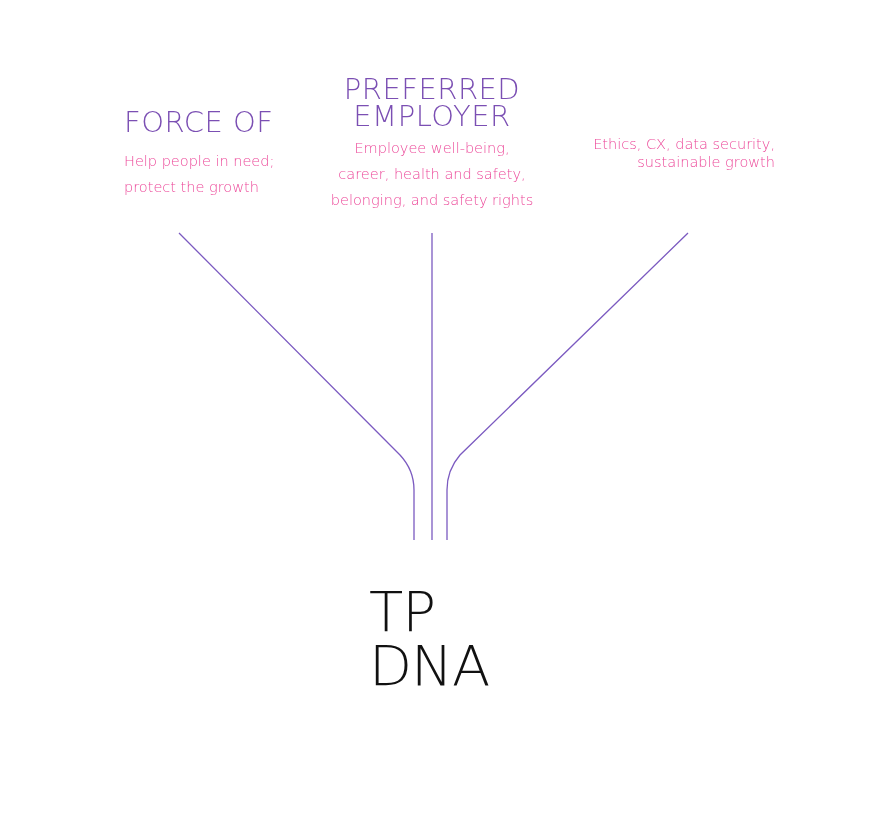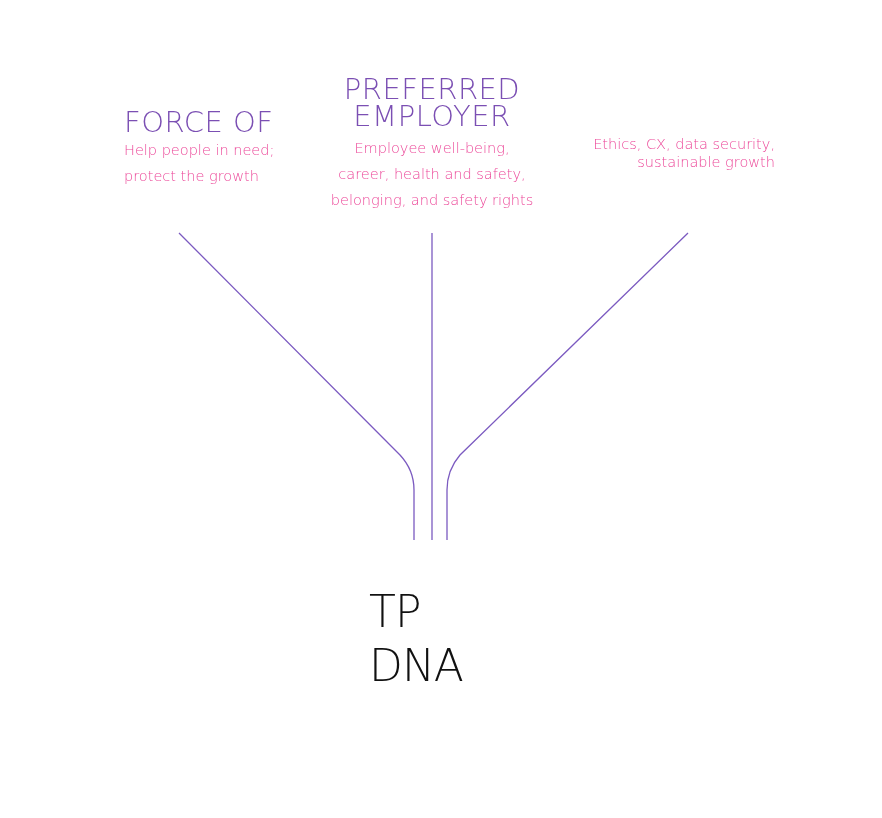--- a/index.html
+++ b/index.html
@@ -1,29 +1,29 @@
 <!DOCTYPE html>
 <html><head>
   <meta charset="utf-8">
   <style>
     html, body { margin: 0; padding: 0; background: #ffffff; }
     body { width: 882px; height: 818px; position: relative; overflow: hidden; font-family: "DejaVu Sans", sans-serif; }
     .pillar { position: absolute; }
     .pillar .title { color: #7b4fb3; font-size: 29px; line-height: 27px; font-weight: 300; letter-spacing: 0.5px; font-family: "DejaVu Sans", sans-serif; }
     .pillar .desc { color: #ec4899; font-size: 14.5px; font-weight: 300; font-family: "DejaVu Sans", sans-serif; }
     #p-left { left: 124px; top: 109px; text-align: left; }
-    #p-left .desc { line-height: 26px; margin-top: 1px; }
+    #p-left .desc { line-height: 26px; margin-top: 12px; }
     #p-center { left: 310px; top: 68px; width: 244px; text-align: center; margin-top: 8px; }
     #p-center .desc { line-height: 26px; margin-top: 5px; }
     #p-right { right: 107px; top: 109px; text-align: right; }
     #p-right .desc { line-height: 18px; margin-top: 26px; }
     .t1, .t2 { display: block; }
     .d1, .d2, .d3 { display: block; white-space: nowrap; }
     #lines { position: absolute; left: 0; top: 0; }
-    #center-label { position: absolute; left: 369px; top: 585px; color: #111111; font-size: 44px; line-height: 54px; font-weight: 300; letter-spacing: -1px; font-family: "DejaVu Sans", sans-serif; }
+    #center-label { position: absolute; left: 369px; top: 585px; color: #111111; font-size: 56px; line-height: 54px; font-weight: 300; letter-spacing: -1px; font-family: "DejaVu Sans", sans-serif; }
     #center-label span { display: block; }
   </style>
 </head>
 <body>
 
 <svg id="lines" width="882" height="818" viewBox="0 0 882 818">
   <path d="M179 233 L400 455 Q414 470 414 490 L414 540" fill="none" stroke="#7b5ac0" stroke-width="1.3"></path>
   <path d="M432 233 L432 540" fill="none" stroke="#7b5ac0" stroke-width="1.3"></path>
   <path d="M688 233 L460 455 Q447 470 447 490 L447 540" fill="none" stroke="#7b5ac0" stroke-width="1.3"></path>
 </svg>

